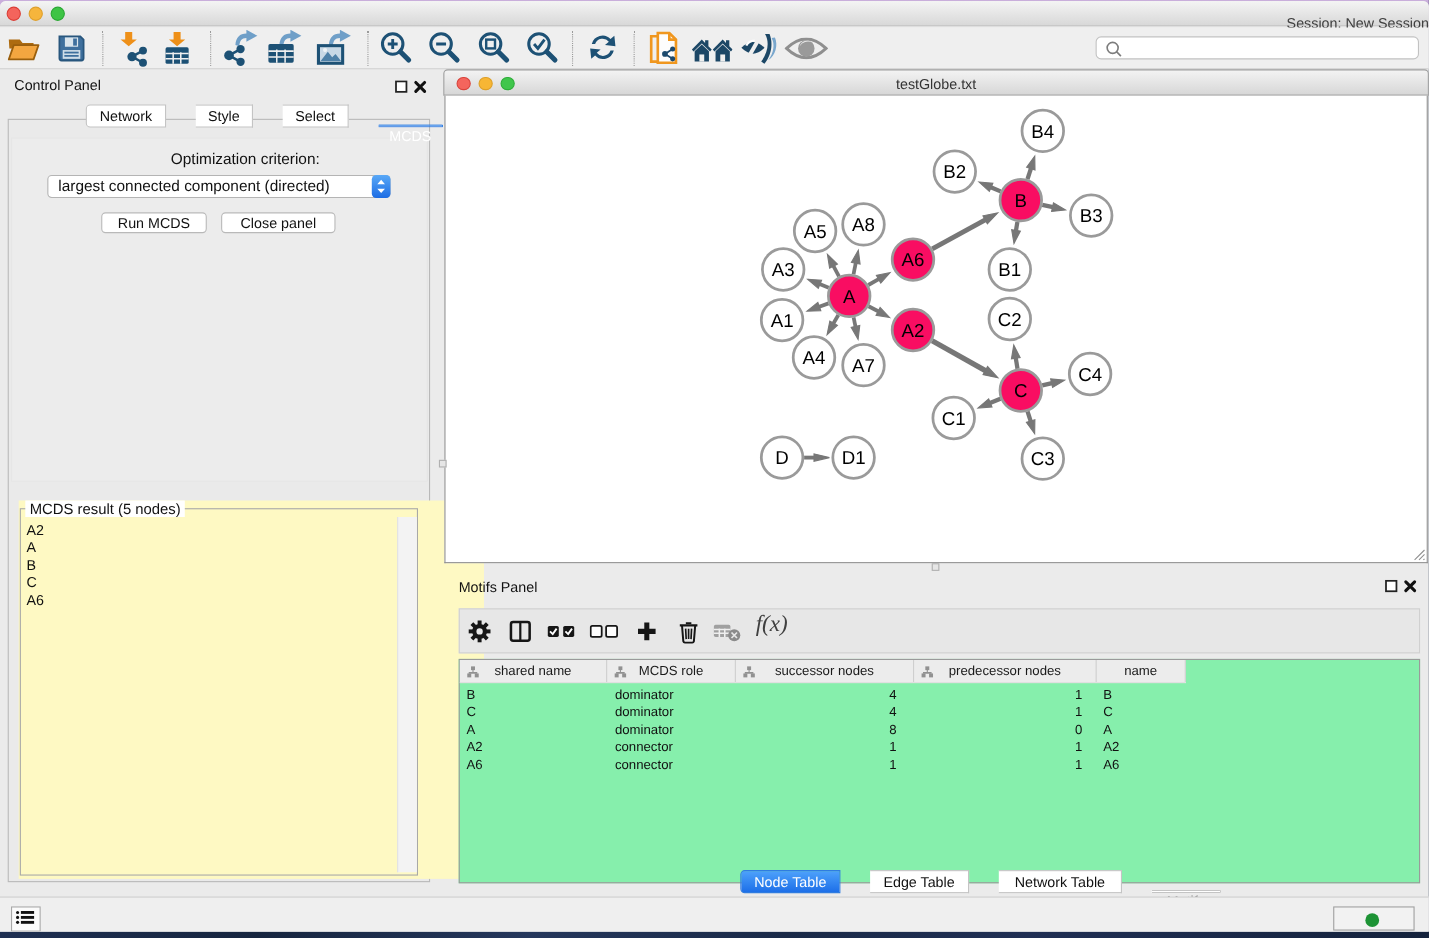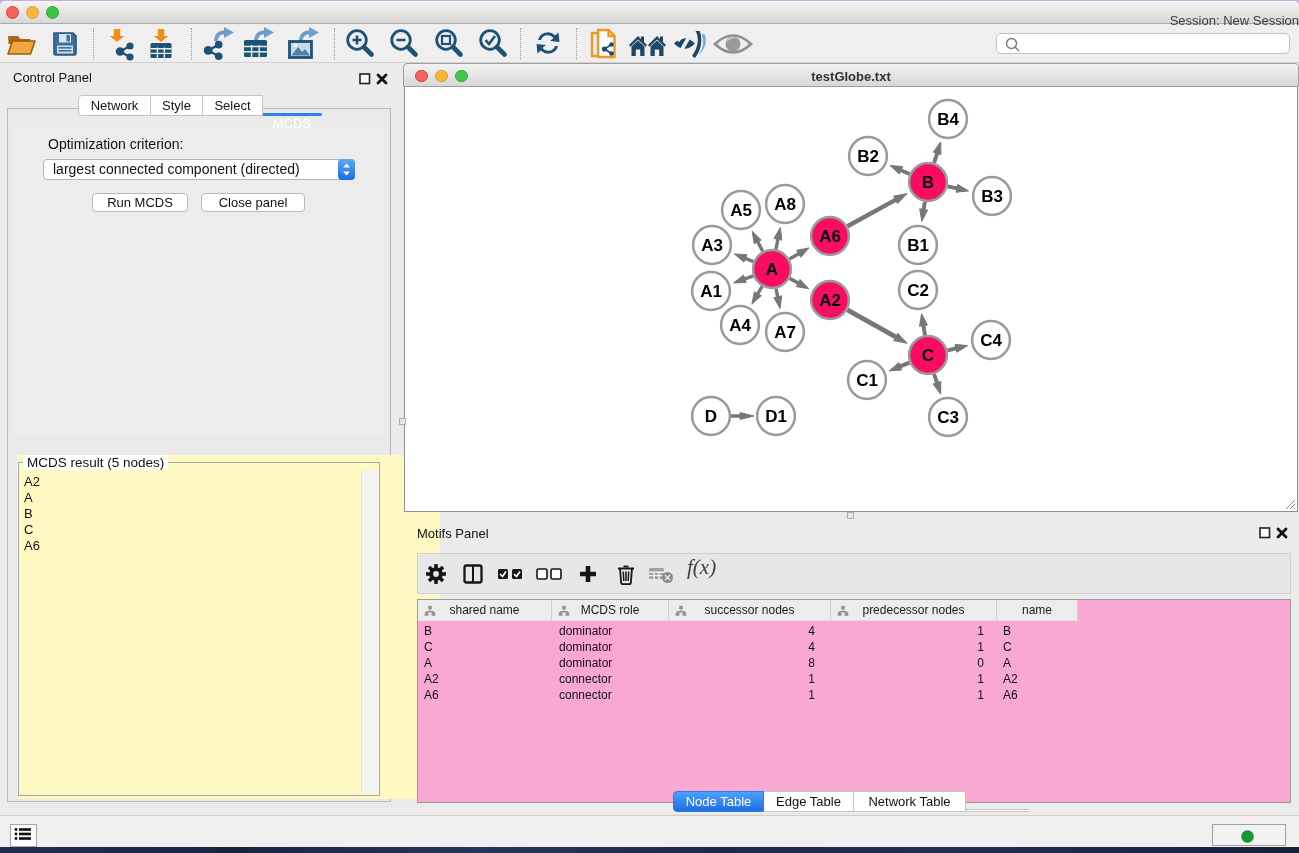--- a/index.html
+++ b/index.html
@@ -13,45 +13,45 @@
 .tl { position:absolute; top:5px; width:13px; height:13px; border-radius:50%; }
 
 #toolbar { position:absolute; top:24px; left:0; width:100%; height:38px; background:#efefef; border-bottom:1px solid #d2d2d2; }
 .tsep { position:absolute; top:3px; height:32px; width:0; border-left:1px dotted #9a9a9a; }
 .ticon { position:absolute; top:3px; }
 #searchbox { position:absolute; left:996px; top:8px; width:294px; height:21px; background:#fff; border:1px solid #c2c2c2; border-radius:5px; }
 
 #cp-title { position:absolute; left:13px; top:69px; font-size:13px; color:#111; }
 .panbtn { position:absolute; }
 #cp-box { position:absolute; left:7px; top:107px; width:384px; height:694px; border:1px solid #b9b9b9; background:#eaeaea; }
-.tabs { position:absolute; display:flex; height:21px; font-size:13px; }
+.tabs { position:absolute; display:flex; height:21px; font-size:13px;gap:27px; }
 .tab { background:#fff; border:1px solid #c4c4c4; border-left:none; line-height:20px; color:#111; text-align:center; }
 .tab.first { border-left:1px solid #c4c4c4; border-radius:4px 0 0 4px; }
 .tab.last { border-radius:0 4px 4px 0;margin-top:18px; }
 .tab.sel { background:linear-gradient(#4da1fb,#1d6fe8); color:#fff; border-color:#2f7ce0; }
 #cp-tabs { left:78px; top:94px; }
-#opt-label { position:absolute; left:0; top:135px; width:398px; font-size:14px; color:#111;padding-left:48px; }
+#opt-label { position:absolute; left:0; top:135px; width:398px; text-align:center; font-size:14px; color:#111;padding-left:48px; }
 #opt-select { position:absolute; left:43px; top:158px; width:312px; height:21px; background:#fff; border:1px solid #b4b4b4; border-radius:4px; font-size:14px; color:#111; line-height:19px; padding-left:9px; }
 #opt-stepper { position:absolute; right:-1px; top:-1px; width:17px; height:21px; border-radius:4px; background:linear-gradient(#5aa9f7,#1c6ce4); }
 .btn { position:absolute; height:19px; background:#fff; border:1px solid #b9b9b9; border-radius:4px; font-size:13px; color:#111; text-align:center; line-height:17px; }
 #grp { position:absolute; left:17px; top:454px; width:423px; height:344px; background:#fef9c3; font-size:13px; color:#111; }
 #grp-border { position:absolute; left:1px; top:7px; width:362px; height:334px; border:1px solid #a8a8a8; }
 #grp-label { position:absolute; left:6px; top:0px; background:#fff; padding:0 4px; font-size:13.5px; color:#111; }
 #grp .scroll { position:absolute; left:344px; top:15px; width:18px; height:323px; background:#f3f3f3; border-left:1px solid #e2e2e2; }
 #grp div.it { padding-left:5px; height:16px; line-height:16px; }
 #cp-inner { position:absolute; left:10px; top:124px; width:379px; height:313px; background:#ececec; border:1px solid #e6e6e6; }
 
-#net { position:absolute; left:403px; top:63px; width:896px; height:450px;font-weight:bold; }
+#net { position:absolute; left:403px; top:63px; width:896px; height:450px; }
 #net-tb { position:absolute; top:0; left:0; width:100%; height:24px; background:linear-gradient(#f3f3f3,#d7d7d7); border:1px solid #9f9f9f; border-radius:4px 4px 0 0; }
 #net-tb .title { position:absolute; top:5px; left:0; width:100%; text-align:center; font-size:13px; color:#333; }
 #canvas { position:absolute; top:24px; left:1px; width:894px; height:425px; background:#fff; border:1px solid #8f8f8f; border-top:none; }
 
 #tp-title { position:absolute; left:417px; top:525px; font-size:13px; color:#111; }
 #tp-toolbar { position:absolute; left:417px; top:552px; width:874px; height:41px; background:#e7e7e7; border:1px solid #d0d0d0; }
-#tbl { position:absolute; left:417px; top:598px; width:874px; height:204px; background:#f9a8d4; border:1px solid #9a9a9a; }
+#tbl { position:absolute; left:417px; top:598px; width:874px; height:204px; background:#86efac; border:1px solid #9a9a9a; }
 #tbl-head { position:absolute; top:0; left:0; height:21px; display:flex; font-size:12px; color:#1a1a1a; background:#ececec; border-bottom:1px solid #e0e0e0; }
 .hc { border-right:1px solid #cfcfcf; position:relative; text-align:center; line-height:21px; }
 .hicon { position:absolute; left:6px; top:5px; }
 .tr { position:absolute; left:0; height:16px; font-size:12px; color:#111; }
 .tc { position:absolute; top:0; height:16px; line-height:16px; }
 #tp-tabs { left:673px; top:790px; }
 
 #statusbar { position:absolute; left:0; top:814px; width:100%; height:32px; background:#efefef; border-top:1px solid #cdcdcd; }
 #listbtn { position:absolute; left:10px; top:8px; width:27px; height:23px; background:#fbfbfb; border:1px solid #a8a8a8; text-align:center; }
 #membtn { position:absolute; right:13px; top:8px; width:74px; height:22px; background:#f2f2f2; border:1px solid #9f9f9f; font-size:18px; color:#111; text-align:center; line-height:20px; }

